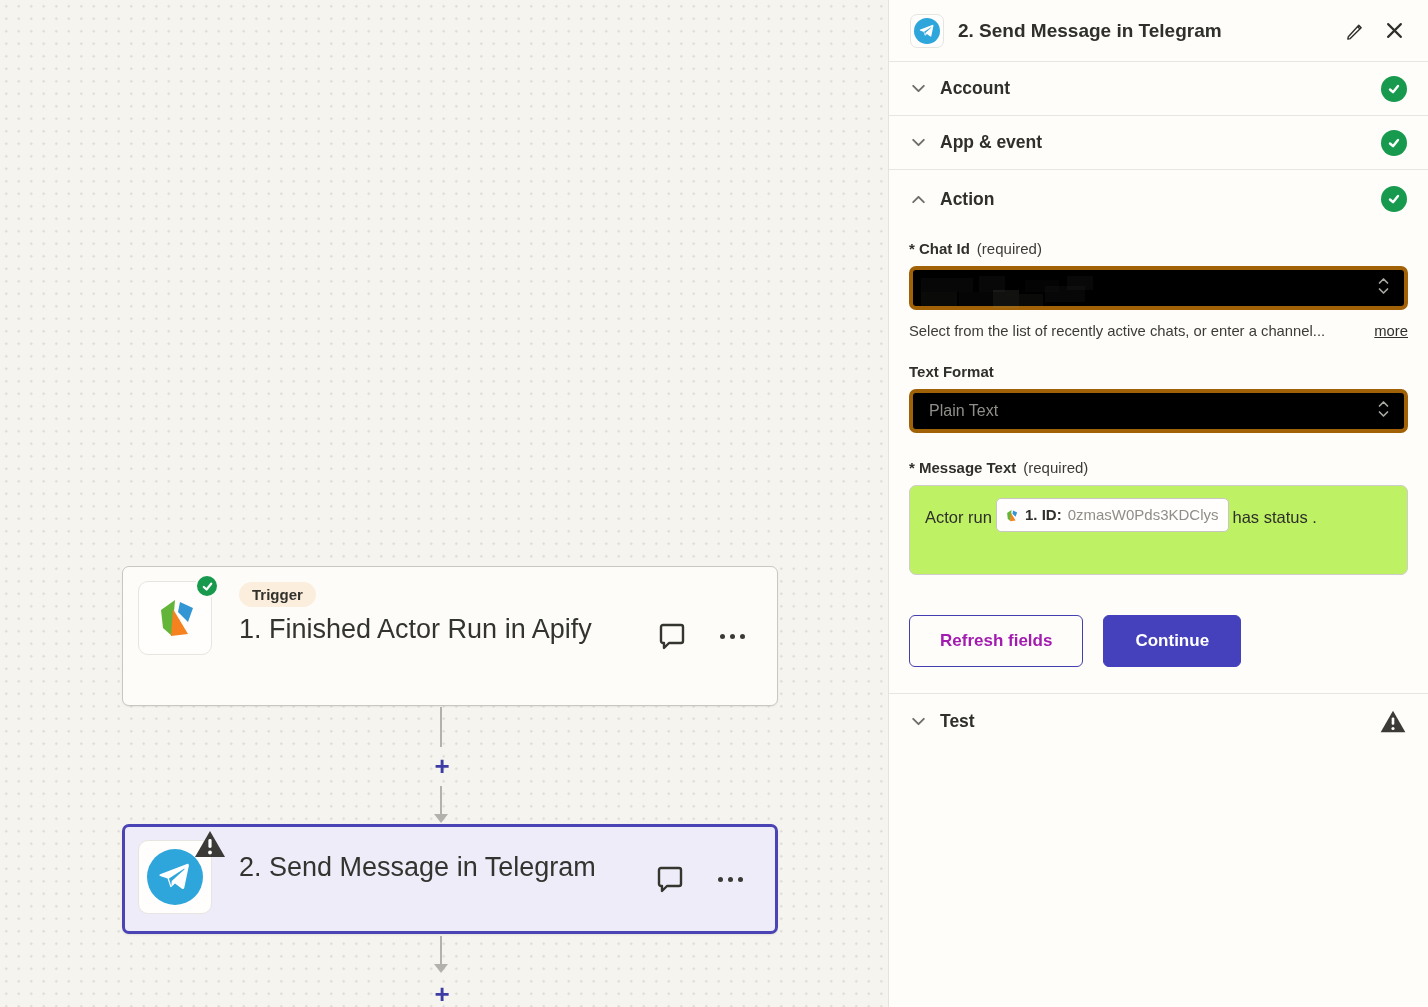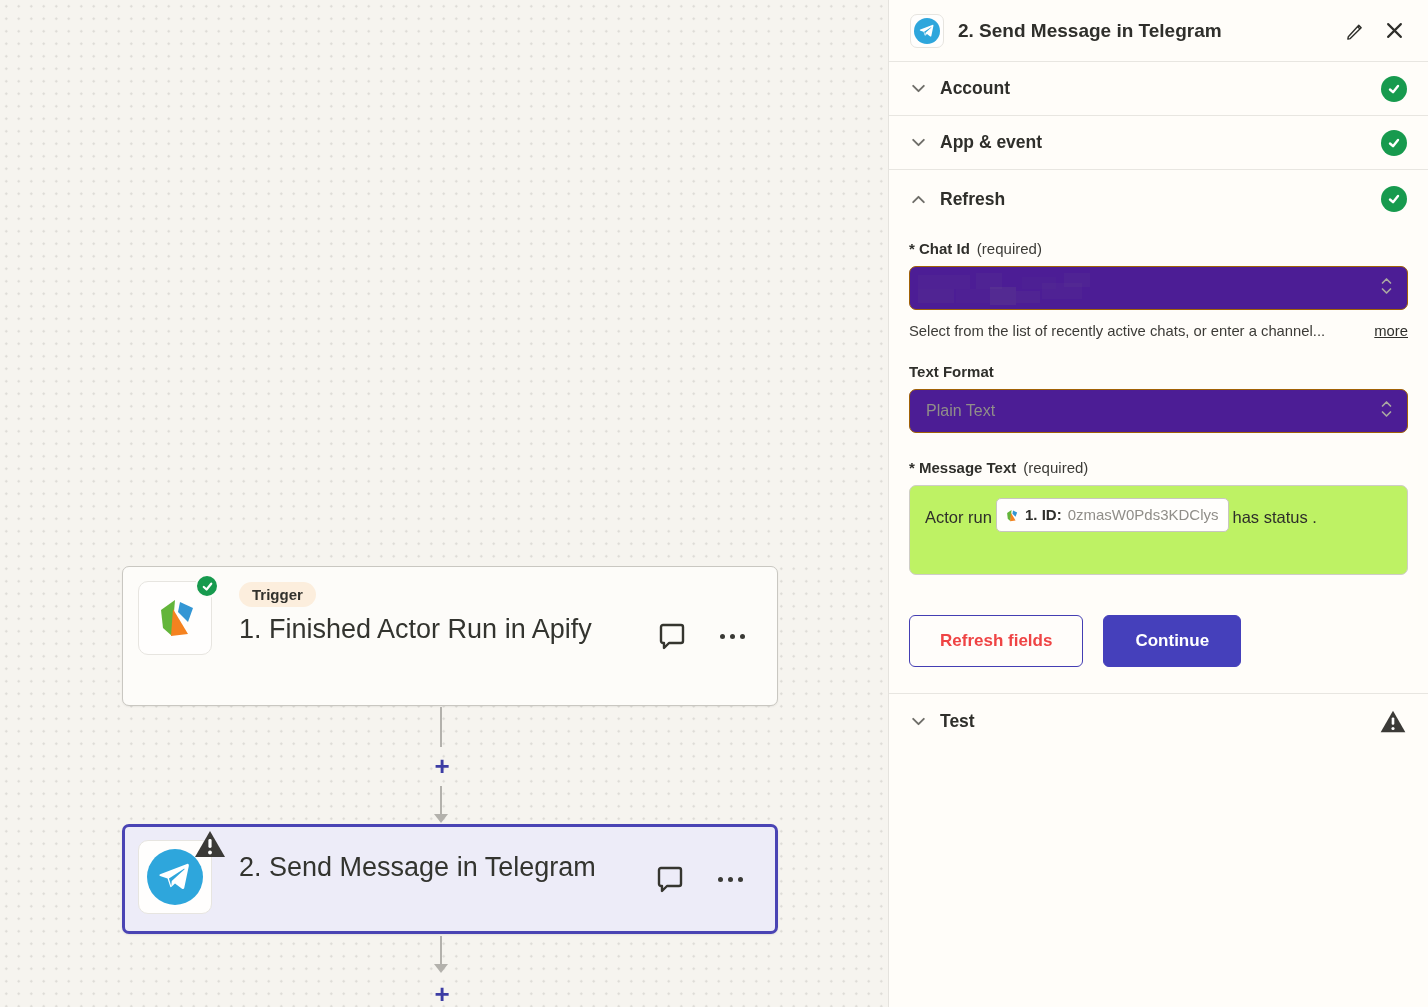--- a/index.html
+++ b/index.html
@@ -39,35 +39,35 @@
   .hdr-btn { background:none; border:none; cursor:pointer; padding:4px; display:flex; align-items:center; }
   .section-row { height:54px; display:flex; align-items:center; padding:0 21px; border-bottom:1px solid #e8e6e1; }
   .section-row.expanded { border-bottom:none; height:58px; }
   .section-label { font-size:17.5px; font-weight:bold; color:#2f2f2b; margin-left:13px; flex:1; }
   .status-ok { width:26px; height:26px; border-radius:50%; background:#179a4e; display:flex; align-items:center; justify-content:center; flex:none; }
 
   .form { padding:12px 20px 0 20px; }
   .field-label { font-size:15px; color:#3c3b37; margin-bottom:9px; }
   .field-label b { font-weight:bold; color:#2f2f2b; }
   .field-label .req { margin-left:7px; }
-  .combo { position:relative; height:44px; border:1px solid #a16207; border-radius:7px; background:#4c1d95; display:flex; align-items:center; padding:0 40px 0 16px; }
+  .combo { position:relative; height:44px; border:4px solid #a16207; border-radius:7px; background:#000000; display:flex; align-items:center; padding:0 40px 0 16px; }
   .combo .placeholder { font-size:16px; color:#908e89; }
   .stepper { position:absolute; right:14px; top:50%; transform:translateY(-50%); }
   .redacted { position:absolute; left:8px; top:6px; height:32px; width:210px; }
   .redacted i { position:absolute; background:#8a8880; }
   .help-row { display:flex; align-items:flex-start; margin-top:13px; margin-bottom:24px; }
   .help-text { font-size:14.8px; color:#3c3b37; flex:1; }
   .more-link { font-size:14.8px; color:#2f2f2b; text-decoration:underline; margin-left:18px; }
   .msg-box { border:1px solid #cfcdc7; border-radius:7px; background:#bef264; min-height:90px; padding:12px 15px; margin-bottom:40px; font-size:16.5px; color:#2e2e2a; line-height:30px; }
   .token { display:inline-flex; align-items:center; gap:6px; border:1px solid #c8c6c0; border-radius:5px; background:#fffefc; padding:1px 9px 1px 7px; margin:0 4px; white-space:nowrap; vertical-align:baseline; }
   .token b { font-size:15px; color:#2f2f2b; }
   .token .tval { font-size:15px; color:#908e89; }
   .btn-row { display:flex; gap:20px; margin-bottom:26px; }
   .btn { font-family:"Liberation Sans", sans-serif; font-size:17px; font-weight:bold; border-radius:6px; height:52px; cursor:pointer; }
-  .btn-outline { background:#fffdfa; color:#ef4444; border:1px solid #443eb3; padding:0 30px; }
+  .btn-outline { background:#fffdfa; color:#a21caf; border:1px solid #443eb3; padding:0 30px; }
   .btn-primary { background:#4540bb; color:#ffffff; border:1px solid #4540bb; padding:0 31px; }
   .test-row { border-top:1px solid #e8e6e1; }
 </style>
 </head>
 <body>
 
 <svg width="0" height="0" style="position:absolute">
   <defs>
     <g id="apify-logo">
       <polygon points="10,16 24,6 21,42 12,34" fill="#63b53a"></polygon>
@@ -196,21 +196,21 @@
         <svg width="14" height="14" viewBox="0 0 14 14">
             <polyline points="3,7.5 6,10.2 11,4" fill="none" stroke="#ffffff" stroke-width="2.4" stroke-linecap="round" stroke-linejoin="round"></polyline>
           </svg>
       </span>
     </div>
 
     <div class="section-row expanded">
       <svg width="17" height="17" viewBox="0 0 16 16">
           <polyline points="3,10.5 8,5.5 13,10.5" fill="none" stroke="#6f6e69" stroke-width="1.8" stroke-linecap="round" stroke-linejoin="round"></polyline>
         </svg>
-      <span class="section-label">Refresh</span>
+      <span class="section-label">Action</span>
       <span class="status-ok">
         <svg width="14" height="14" viewBox="0 0 14 14">
             <polyline points="3,7.5 6,10.2 11,4" fill="none" stroke="#ffffff" stroke-width="2.4" stroke-linecap="round" stroke-linejoin="round"></polyline>
           </svg>
       </span>
     </div>
 
     <div class="form">
 
       <div class="field-label">

